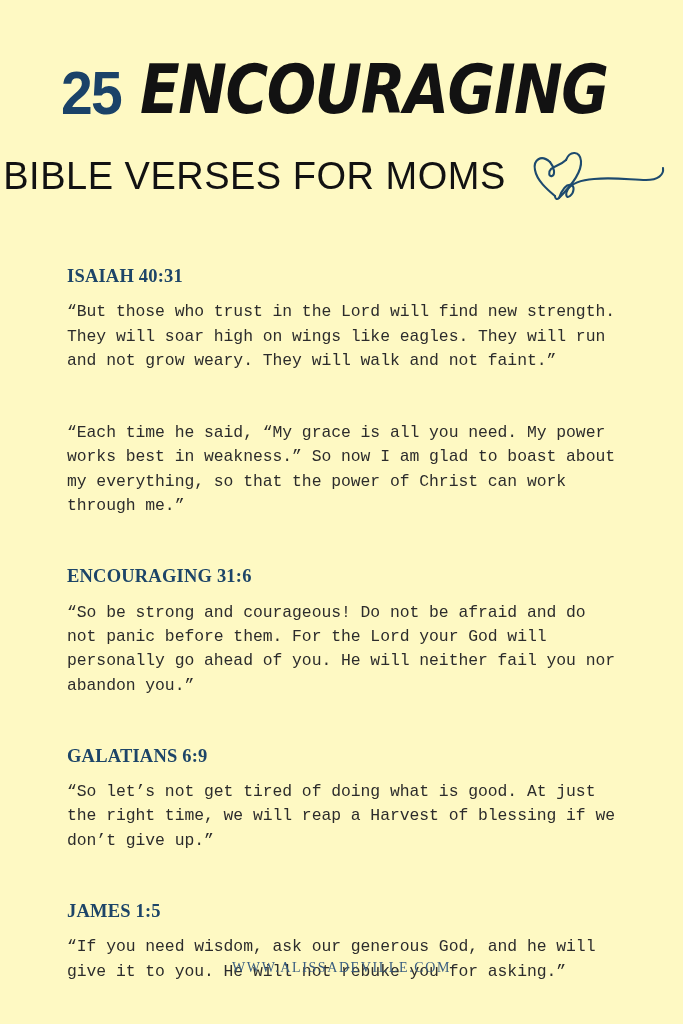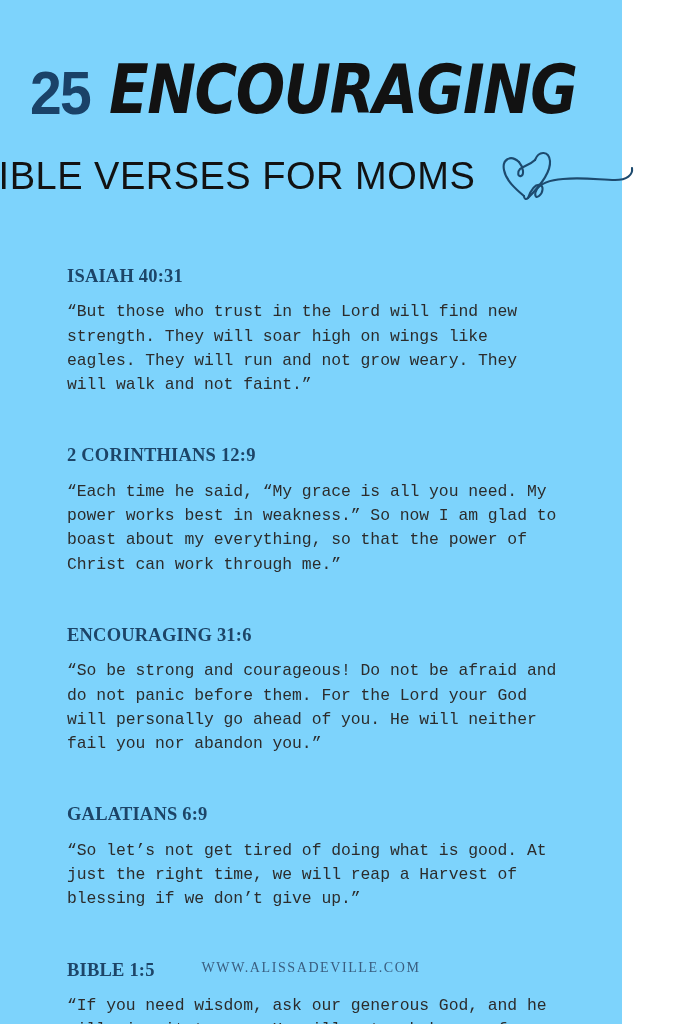--- a/index.html
+++ b/index.html
@@ -9,25 +9,25 @@
   body {
     width: 683px;
     height: 1024px;
     background: #ffffff;
     font-family: "Liberation Sans", sans-serif;
     overflow: hidden;
     position: relative;
   }
 
   .page {
-    width: 622px;
+    width: 683px;
     height: 1024px;
     position: relative;
     box-sizing: border-box;
-    background: #7dd3fc;
+    background: #fef9c3;
   }
 
   
   .header {
     padding: 62px 40px 0 40px;
   }
 
   .title-line {
     display: flex;
     align-items: baseline;
@@ -166,36 +166,35 @@
 
   <div class="verses">
 
     <div class="verse-block">
       <p class="verse-ref">ISAIAH 40:31</p>
       <p class="verse-text">“But those who trust in the Lord will find new strength. They will soar high on wings like eagles. They will run and not grow weary. They will walk and not faint.”</p>
     </div>
 
 
     <div class="verse-block">
-      <p class="verse-ref">2 CORINTHIANS 12:9</p>
       <p class="verse-text">“Each time he said, “My grace is all you need. My power works best in weakness.” So now I am glad to boast about my everything, so that the power of Christ can work through me.”</p>
     </div>
 
     <div class="verse-block">
       <p class="verse-ref">ENCOURAGING 31:6</p>
       <p class="verse-text">“So be strong and courageous! Do not be afraid and do not panic before them. For the Lord your God will personally go ahead of you. He will neither fail you nor abandon you.”</p>
     </div>
 
     <div class="verse-block">
       <p class="verse-ref">GALATIANS 6:9</p>
       <p class="verse-text">“So let’s not get tired of doing what is good. At just the right time, we will reap a Harvest of blessing if we don’t give up.”</p>
     </div>
 
     <div class="verse-block">
-      <p class="verse-ref">BIBLE 1:5</p>
+      <p class="verse-ref">JAMES 1:5</p>
       <p class="verse-text">“If you need wisdom, ask our generous God, and he will give it to you. He will not rebuke you for asking.”</p>
     </div>
 
   </div>
 
   <div class="footer">
     <span class="footer-url">WWW.ALISSADEVILLE.COM</span>
   </div>
 
 </div>

